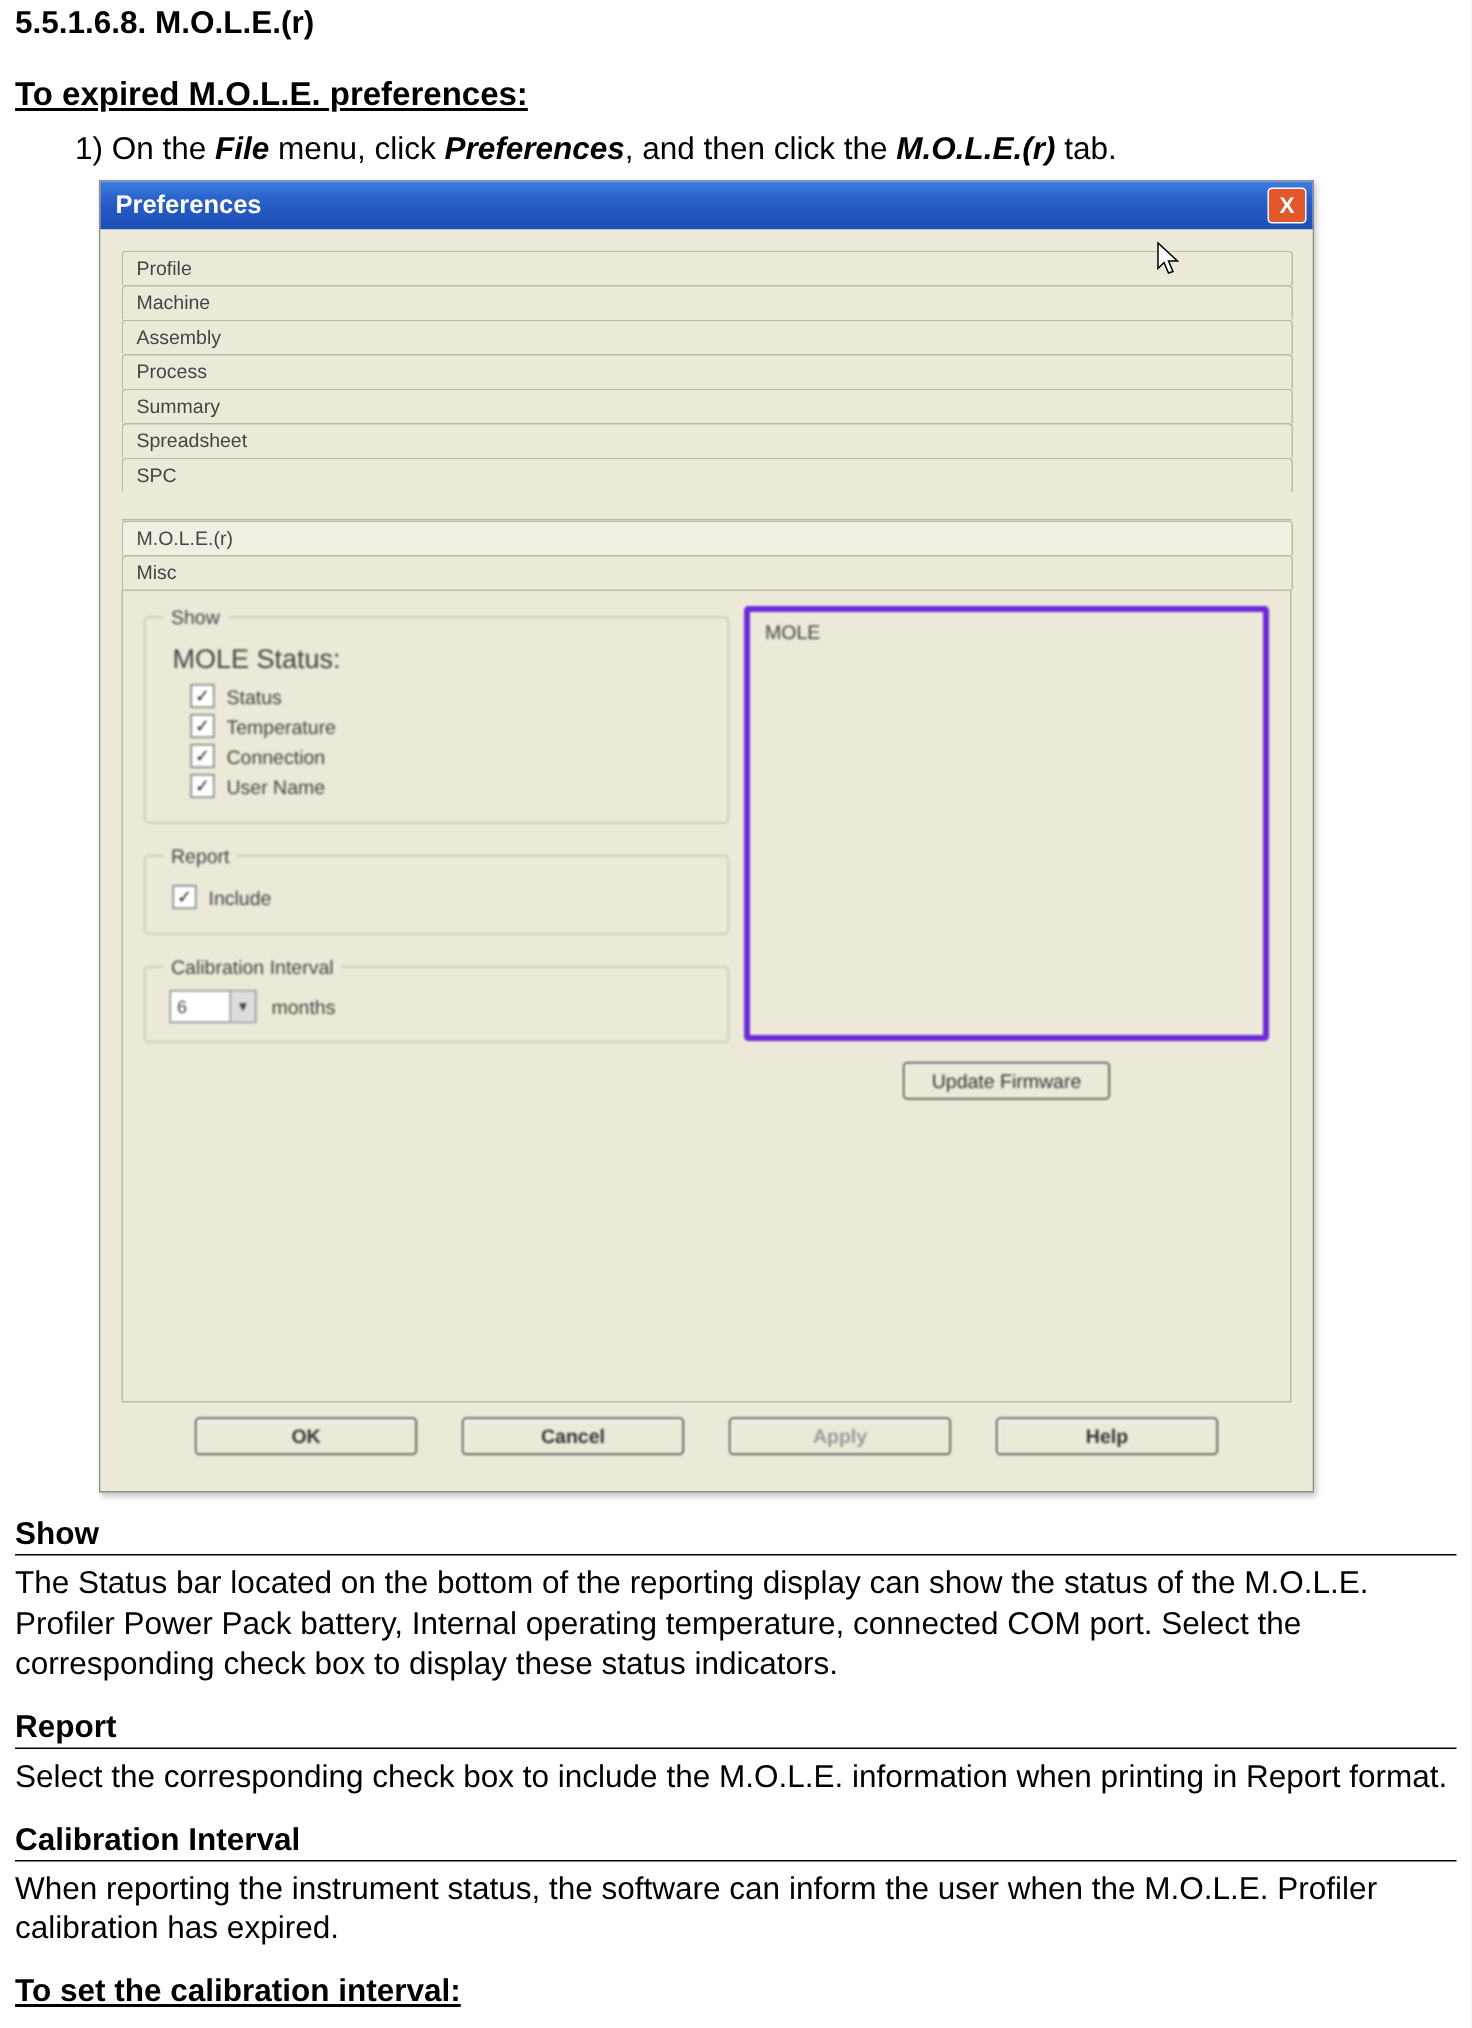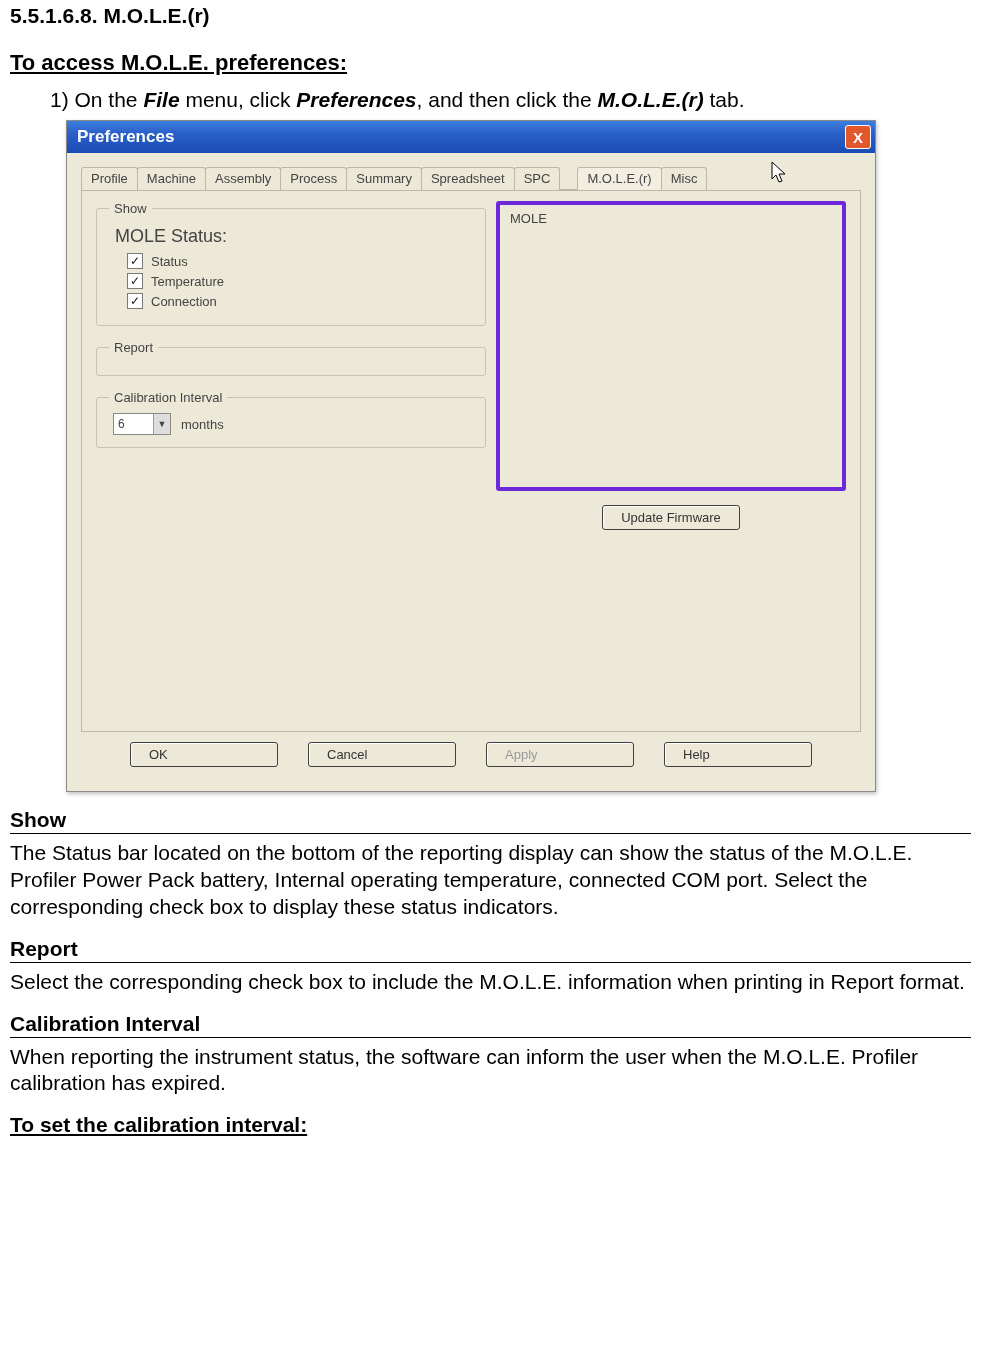--- a/index.html
+++ b/index.html
@@ -105,54 +105,54 @@
     background: #ece9d8;
     border: 1px solid #404040;
     border-radius: 3px;
     box-shadow: inset 1px 1px 0 #fff;
     filter: blur(0.6px);
   }
   .dlg-buttons {
     display:flex; justify-content:center; gap: 30px;
     padding: 10px 0 14px 0;
   }
-  .dlg-buttons .btn3d { width: 110px; }
+  .dlg-buttons .btn3d { width: 110px; text-align:center;font-weight:bold;}
   .dlg-buttons .btn3d.disabled { color:#9a9a9a;}
 
   
   .doc-section-heading {
     font-weight: bold;
     border-bottom: 1.5px solid #000;
     display: block;
     width: 100%;
     padding-bottom: 1px;
     margin-top: 16px;
   }
   .doc-para { margin: 6px 0 16px 0; line-height: 1.28;}
   .underline-bold { font-weight: bold; text-decoration: underline; margin-top: 10px;}
 </style>
 </head>
 <body>
 
 <div class="section-number">5.5.1.6.8. M.O.L.E.(r)</div>
 
-<div class="access-heading">To access M.O.L.E. preferences:</div>
+<div class="access-heading">To expired M.O.L.E. preferences:</div>
 
 <div class="step">
   <span>1) On the </span><span class="bold-italic">File</span><span> menu, click </span><span class="bold-italic">Preferences</span><span>, and then click the </span><span class="bold-italic">M.O.L.E.(r)</span><span> tab.</span>
 </div>
 
 <div class="dialog-wrap">
   <div class="dialog">
     <div class="titlebar">
       <span>Preferences</span>
       <span class="closebox">X</span>
     </div>
     <div class="dialog-body">
-      <div class="tabs" style="position:relative;">
+      <div class="tabs" style="position:relative;flex-direction:column;">
         <div class="tab">Profile</div>
         <div class="tab">Machine</div>
         <div class="tab">Assembly</div>
         <div class="tab">Process</div>
         <div class="tab">Summary</div>
         <div class="tab">Spreadsheet</div>
         <div class="tab">SPC</div>
         <div class="tab-gap"></div>
         <div class="tab active">M.O.L.E.(r)</div>
         <div class="tab">Misc</div>
@@ -171,24 +171,32 @@
                 <span>Status</span>
               </div>
               <div class="checkrow">
                 <span class="chk checked"></span>
                 <span>Temperature</span>
               </div>
               <div class="checkrow">
                 <span class="chk checked"></span>
                 <span>Connection</span>
               </div>
+              <div class="checkrow">
+                <span class="chk checked"></span>
+                <span>User Name</span>
+              </div>
             </fieldset>
 
             <fieldset class="group">
               <legend>Report</legend>
+              <div class="checkrow" style="margin-left:6px;">
+                <span class="chk checked"></span>
+                <span>Include</span>
+              </div>
             </fieldset>
 
             <fieldset class="group">
               <legend>Calibration Interval</legend>
               <div style="display:flex;align-items:center;gap:10px;margin-left:4px;">
                 <span class="combo">
                   <span class="val">6</span>
                   <span class="dd">▼</span>
                 </span>
                 <span>months</span>

